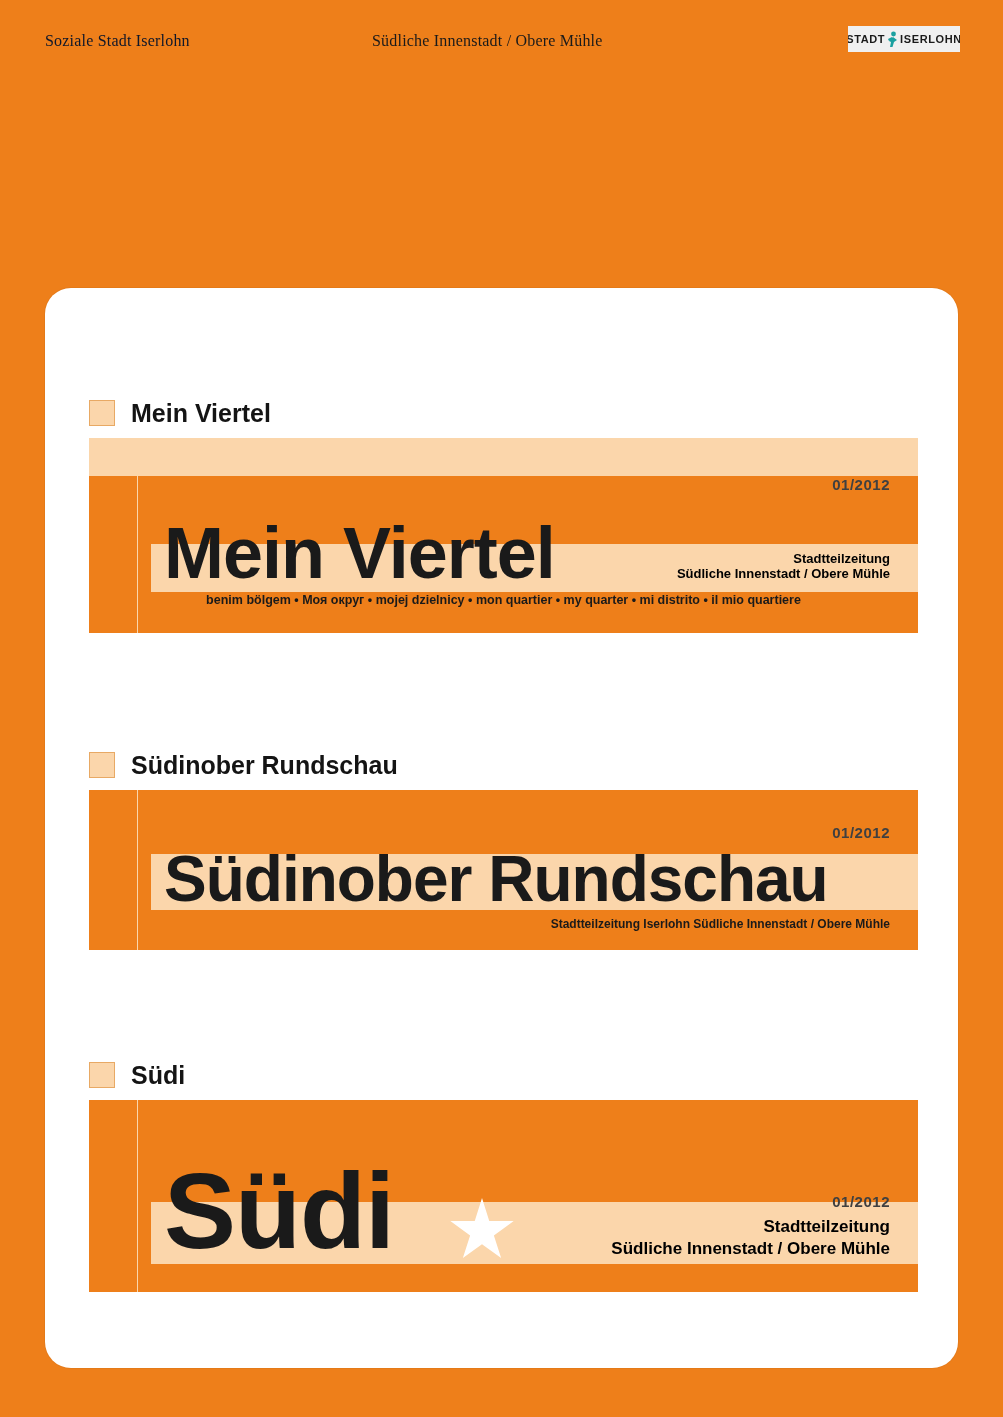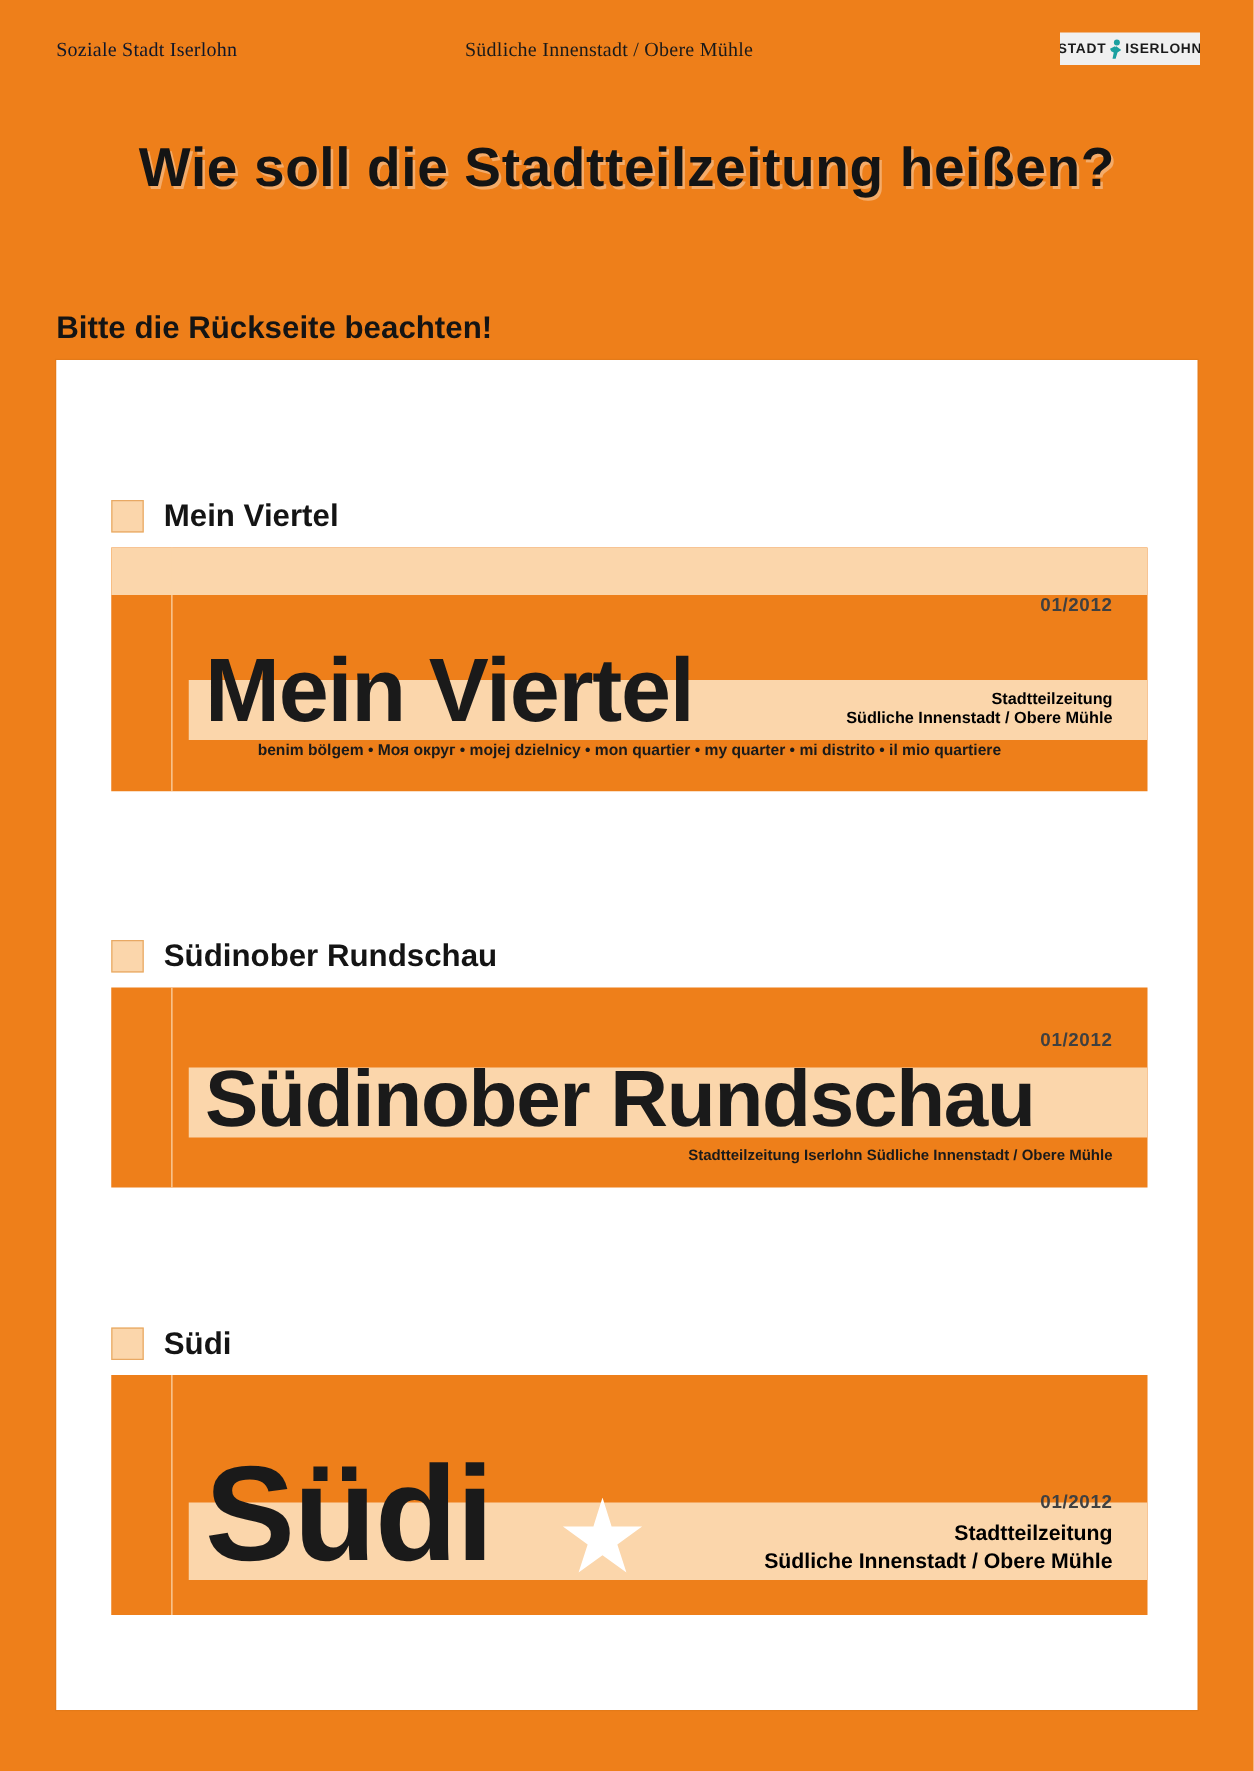--- a/index.html
+++ b/index.html
@@ -113,20 +113,21 @@
 
   
   .panel {
     position: absolute;
     left: 45px;
     top: 288px;
     width: 913px;
     height: 1080px;
     background: #ffffff;
     box-shadow: 0 0 0 1px rgba(0,0,0,0.04);
+    border-radius: 26px;
   }
 
   
   .option {
     position: absolute;
     left: 0;
     width: 913px;
   }
   .option-head {
     display: flex;
@@ -260,22 +261,20 @@
         <svg width="13" height="17" viewBox="0 0 13 17" xmlns="http://www.w3.org/2000/svg">
           <circle cx="7.5" cy="3" r="2.4" fill="#1aa0a0"></circle>
           <path d="M7 6 L3 10 L5 11 L4 16 L6.5 16 L8 11 L11 9 Z" fill="#1aa0a0"></path>
           <path d="M2 8 L6 6 L7 8 L3 10 Z" fill="#1aa0a0"></path>
         </svg>
       </span>
       <span class="logo-text">ISERLOHN</span>
     </div>
   </div>
 
-  <div class="title-main">Wie soll die Stadtteilzeitung heißen?</div>
-  <div class="title-note">Bitte die Rückseite beachten!</div>
 
   <div class="panel">
 
     <div class="option" id="opt-1">
       <div class="option-head">
         <div class="checkbox"></div>
         <div class="option-label">Mein Viertel</div>
       </div>
       <div class="masthead">
         <div class="rule"></div>

